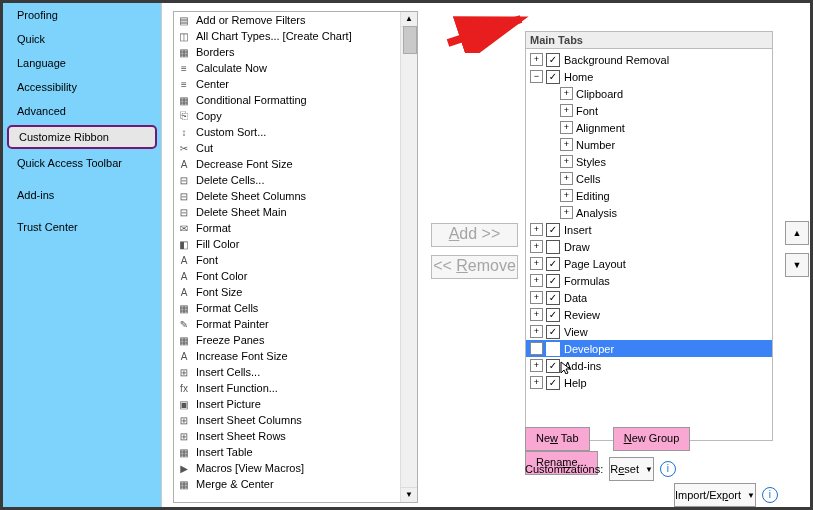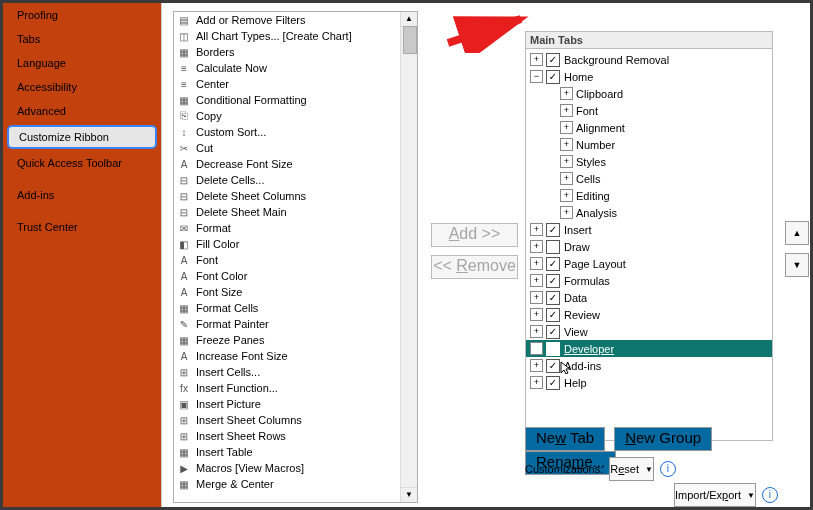--- a/index.html
+++ b/index.html
@@ -1,60 +1,60 @@
 <!DOCTYPE html>
 <html><head>
 <meta charset="utf-8">
 <style>
   html,body{margin:0;padding:0;font-family:"Segoe UI",Tahoma,sans-serif;font-size:11px;color:#000;background:#fff;}
   .frame{width:813px;height:510px;border:3px solid #3a3a3a;box-sizing:border-box;position:relative;overflow:hidden;}
-  .sidebar{position:absolute;left:0;top:0;width:158px;height:100%;border-right:1px solid #ccc;background:#c2410c;}
+  .sidebar{position:absolute;left:0;top:0;width:158px;height:100%;border-right:1px solid #ccc;background:#7dd3fc;}
   .side-item{padding:6px 14px;cursor:pointer;}
-  .side-sel{border:2px solid #3b82f6;border-radius:5px;margin:2px 4px;padding:4px 10px;background:#e6e6e6;}
+  .side-sel{border:2px solid #701a75;border-radius:5px;margin:2px 4px;padding:4px 10px;background:#e6e6e6;}
   .middle{position:absolute;left:170px;top:8px;width:245px;height:492px;border:1px solid #b0b0b0;background:#fff;box-sizing:border-box;}
   .cmd-list{height:100%;overflow:hidden;}
   .cmd-row{display:flex;align-items:center;height:16px;padding:0 2px;white-space:nowrap;}
   .cmd-icon{width:16px;height:16px;display:inline-flex;align-items:center;justify-content:center;margin-right:4px;font-size:10px;color:#555;}
   .cmd-arrow{margin-left:auto;font-size:9px;color:#333;padding-right:3px;}
   .scroll-line{position:absolute;right:0;top:0;width:16px;height:100%;background:#f0f0f0;border-left:1px solid #ddd;}
   .scroll-thumb{position:absolute;left:2px;top:14px;width:12px;height:26px;background:#c9c9c9;border:1px solid #aaa;}
   .btncol{position:absolute;left:428px;top:220px;width:85px;}
   .midbtn{width:85px;height:22px;border:1px solid #bbb;background:#f6f6f6;color:#a5a5a5;margin-bottom:8px;font-size:16px;text-align:center;line-height:20px;}
   .right{position:absolute;left:522px;top:8px;width:248px;}
   .right-header{background:#eee;border:1px solid #bbb;padding:2px 4px;font-weight:normal;color:#444;margin-top:20px;}
   .tree{border:1px solid #bbb;border-top:none;background:#fff;height:392px;overflow:hidden;padding-top:2px;box-sizing:border-box;}
   .trow{display:flex;align-items:center;height:17px;font-size:11px;}
   .trow.indent1{padding-left:4px;}
   .trow.indent2{padding-left:34px;}
   .exp{width:11px;height:11px;border:1px solid #888;display:inline-flex;align-items:center;justify-content:center;font-size:9px;line-height:1;margin-right:3px;background:#fff;}
   .chk{width:12px;height:12px;border:1px solid #555;display:inline-flex;align-items:center;justify-content:center;margin-right:4px;background:#fff;font-size:10px;line-height:1;}
   .chk.on::after{content:"✓";}
-  .sel{background:#0f766e;color:#fff;text-decoration:underline;}
+  .sel{background:#3b82f6;color:#fff;}
   .sel .chk{border-color:#fff;}
   .cursor{width:14px;height:14px;margin-left:-3px;}
   .btbar{position:absolute;left:522px;top:424px;width:270px;}
-  .stdbtn{display:inline-block;border:1px solid #999;background:#0369a1;height:22px;line-height:20px;padding:0 10px;margin-right:6px;font-size:15px;text-decoration:underline solid rgba(0,0,0,0);}
+  .stdbtn{display:inline-block;border:1px solid #999;background:#f9a8d4;height:22px;line-height:20px;padding:0 10px;margin-right:20px;font-size:11px;text-decoration:underline solid rgba(0,0,0,0);}
   .underline-letter{text-decoration:underline;}
   .row2{position:absolute;left:522px;top:454px;font-size:11px;width:280px;display:flex;align-items:center;}
   .row3{position:absolute;left:665px;top:480px;width:150px;display:flex;align-items:center;}
   .dropbtn{display:inline-flex;align-items:center;border:1px solid #999;background:#f8f8f8;height:22px;padding:0 0;font-size:11px;margin-left:6px;}
   .tri{margin-left:6px;font-size:8px;}
   .info{display:inline-block;width:14px;height:14px;border:1px solid #1a6fd6;border-radius:50%;color:#1a6fd6;font-size:10px;text-align:center;line-height:13px;margin-left:6px;}
   .movecol{position:absolute;left:782px;top:218px;width:24px;}
   .movebtn{width:22px;height:22px;border:1px solid #999;background:#f6f6f6;display:flex;align-items:center;justify-content:center;margin-bottom:8px;font-size:9px;}
   .arrow-svg{position:absolute;left:440px;top:10px;}
 </style>
 </head>
 <body>
 
 <div class="frame">
 
   <div class="sidebar">
     <div class="side-item"><span>Proofing</span></div>
-    <div class="side-item"><span>Tabs</span></div>
+    <div class="side-item"><span>Quick</span></div>
     <div class="side-item"><span>Language</span></div>
     <div class="side-item"><span>Accessibility</span></div>
     <div class="side-item"><span>Advanced</span></div>
     <div class="side-sel"><span>Customize Ribbon</span></div>
     <div class="side-item"><span>Quick Access Toolbar</span></div>
     <div style="height:8px"></div>
     <div class="side-item"><span>Add-ins</span></div>
     <div style="height:8px"></div>
     <div class="side-item"><span>Trust Center</span></div>
   </div>

